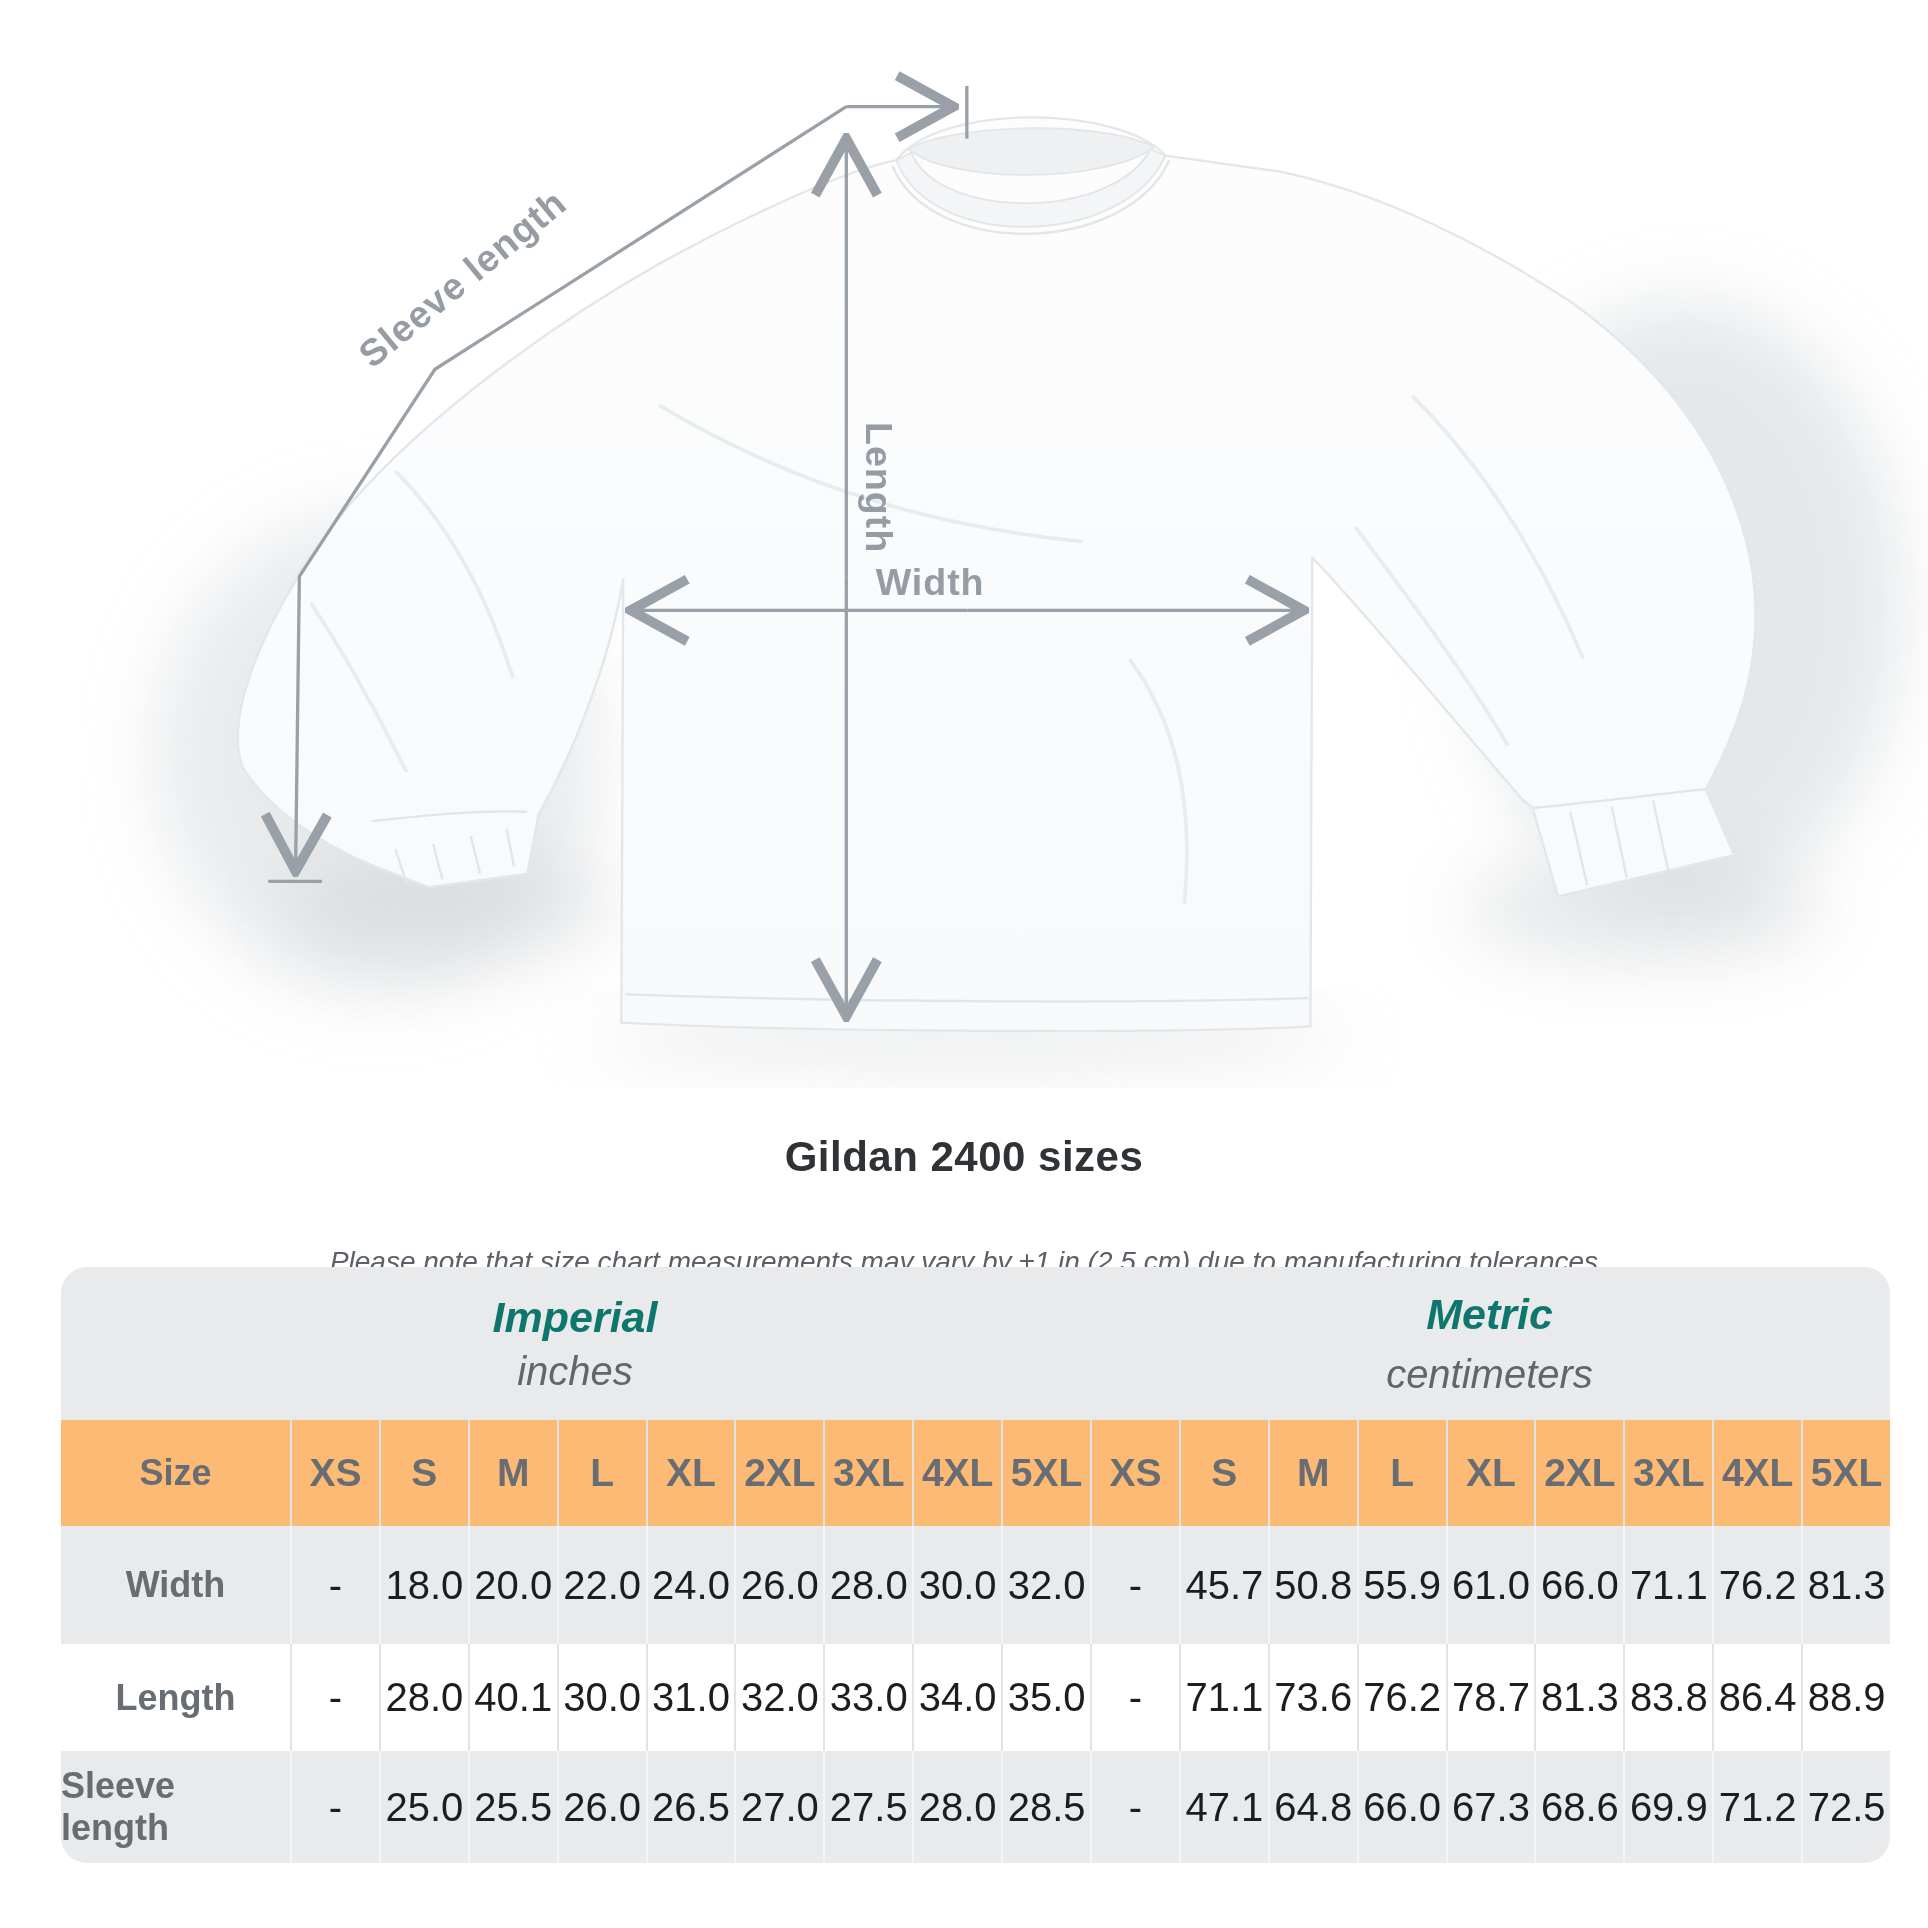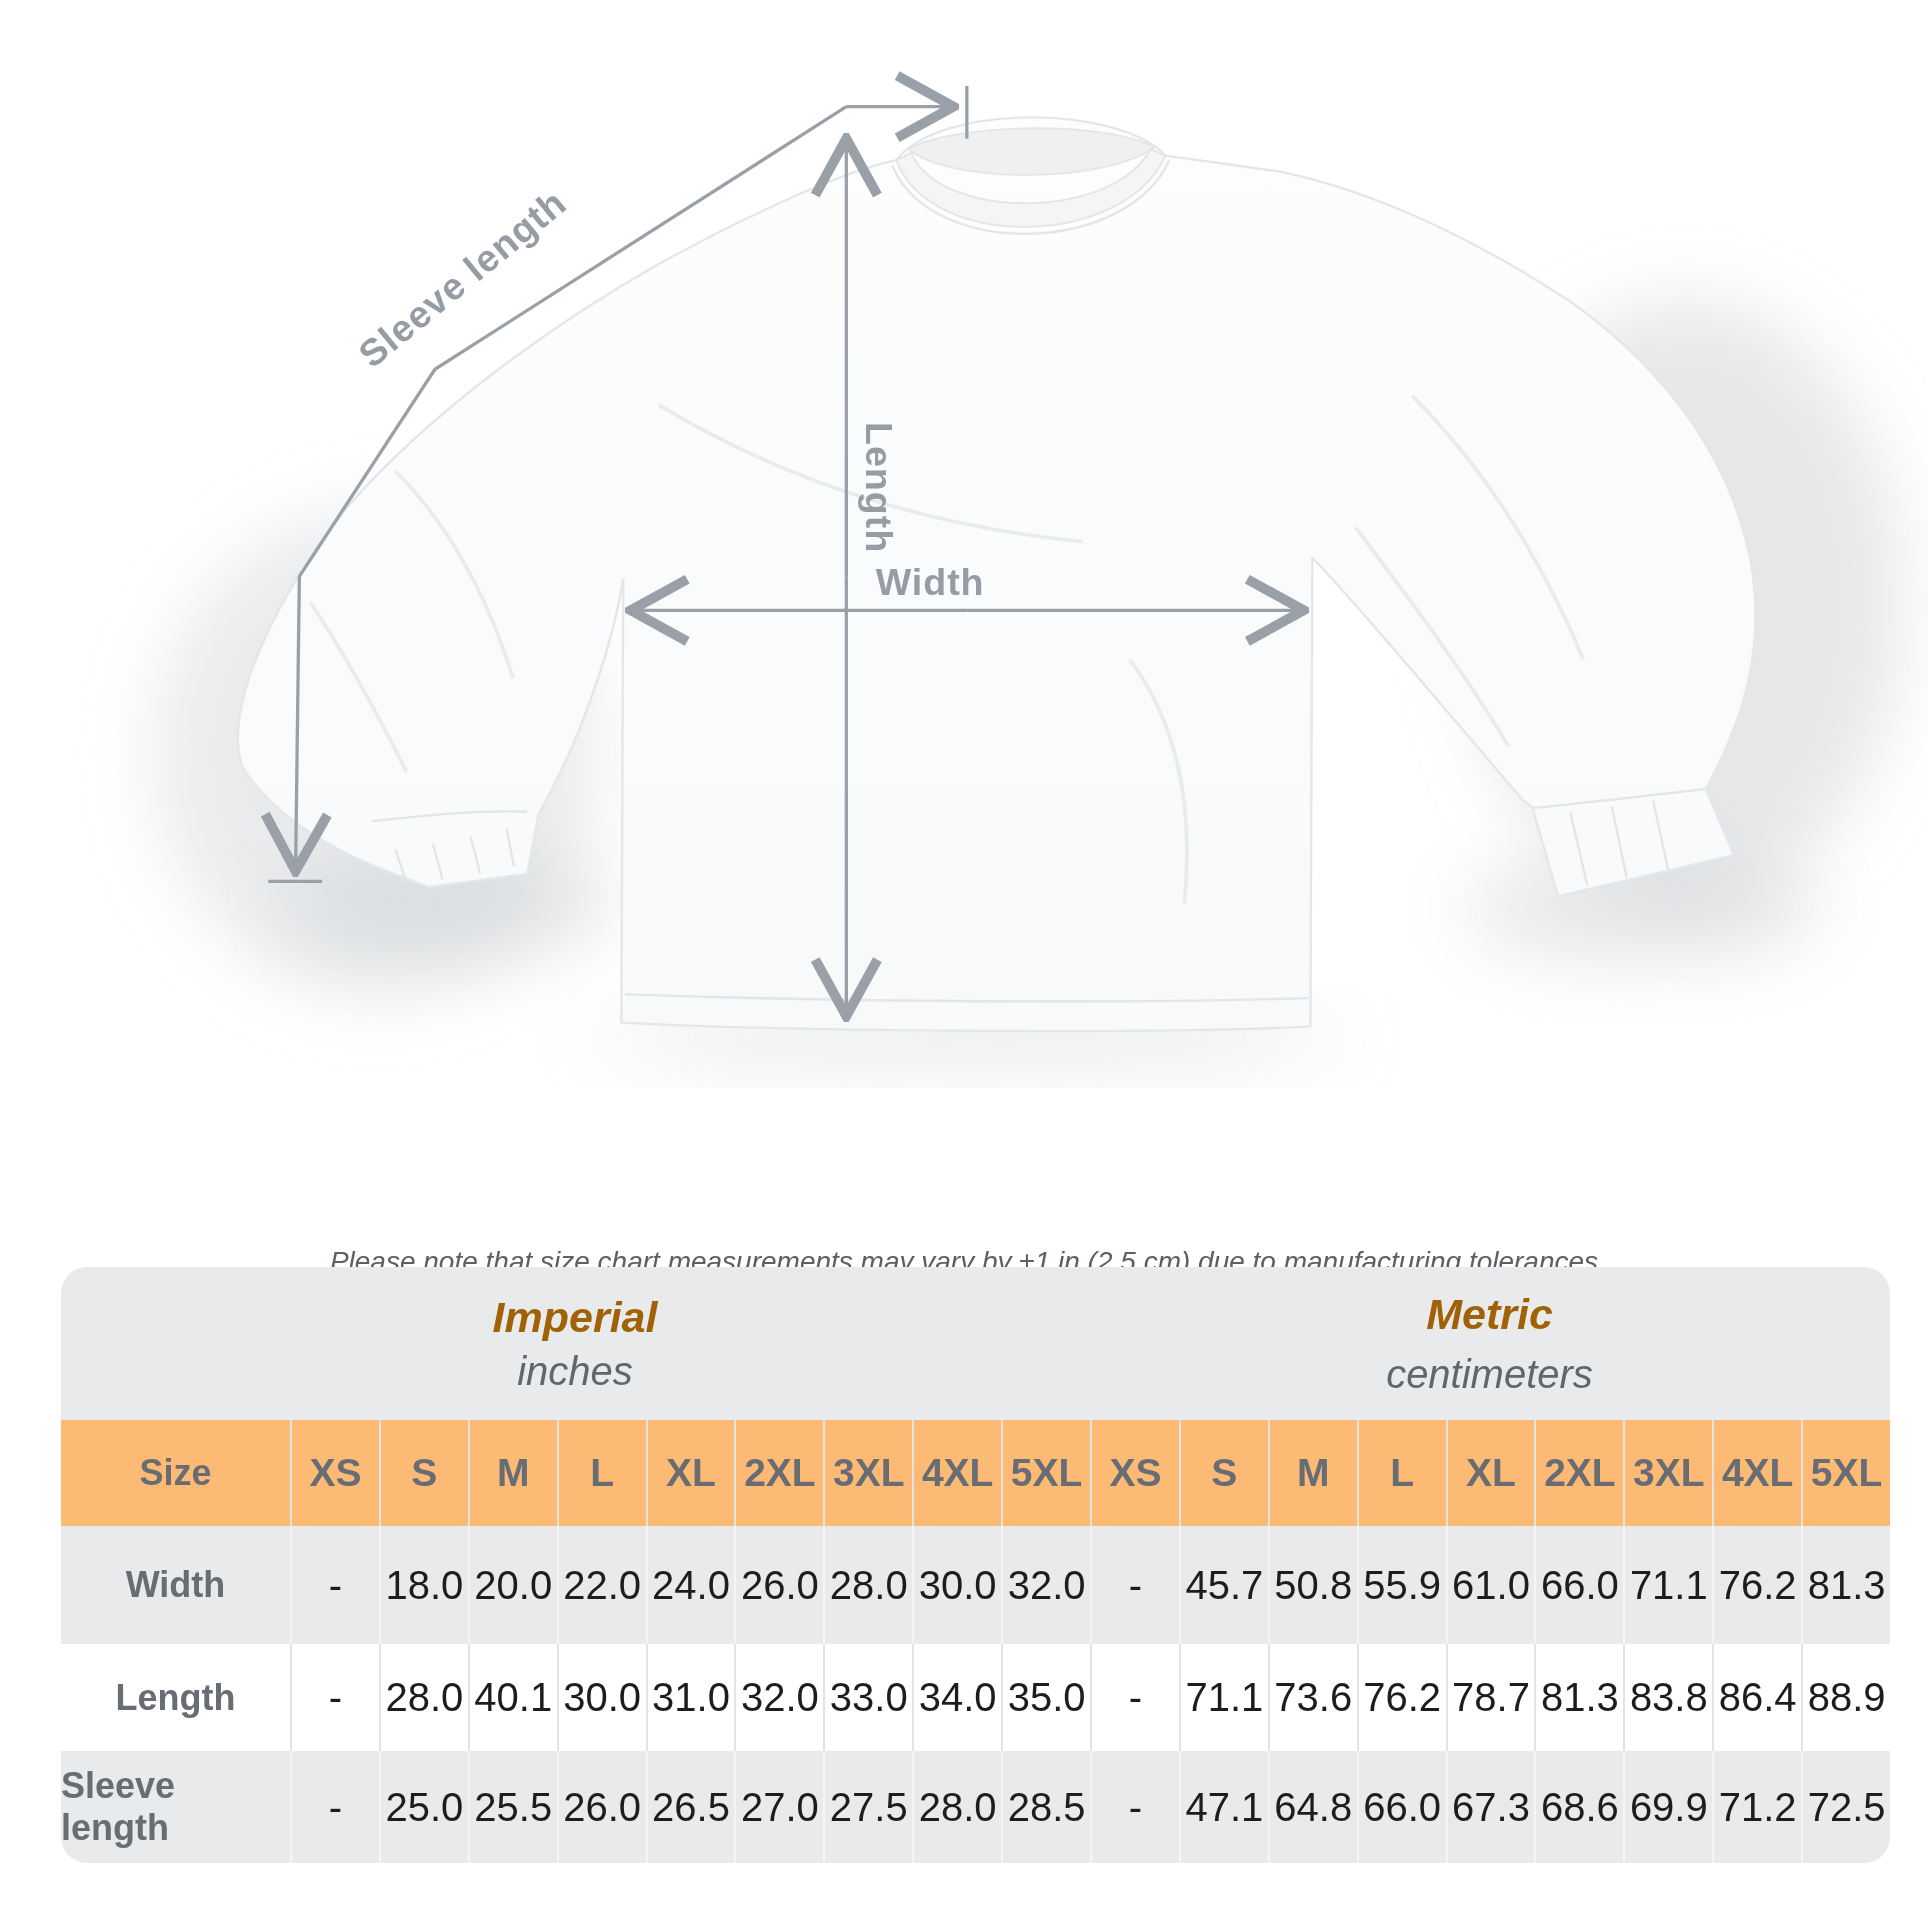--- a/index.html
+++ b/index.html
@@ -12,21 +12,21 @@
     font-size:42px;font-weight:bold;color:#2f3336;letter-spacing:0.5px;}
   .page-subtitle{position:absolute;top:1246px;left:0;width:1928px;text-align:center;
     font-size:28px;font-style:italic;color:#5a6066;}
 
   
   .size-table{position:absolute;left:61px;top:1267px;width:1829px;height:597px;}
   .band{display:flex;height:153px;background:#e9eaeb;border-radius:26px 26px 0 0;}
   .band-cell{display:flex;flex-direction:column;align-items:center;justify-content:center;gap:7.5px;}
   .band-cell.left{flex:0 0 1028px;}
   .band-cell.right{flex:1;gap:13px;}
-  .unit-label{font-size:43px;font-weight:bold;font-style:italic;color:#a16207;}
+  .unit-label{font-size:43px;font-weight:bold;font-style:italic;color:#0f766e;}
   .unit-sub{font-size:40px;font-style:italic;color:#5f666c;}
 
   .trow{display:flex;}
   .trow .cell{flex:1 1 0;display:flex;align-items:center;justify-content:center;}
   .trow .cell.label{flex:0 0 229px;}
   .trow.sizes{height:106px;background:#fdba74;}
   .trow.grayrow{height:118px;background:#e9eaeb;}
   .trow.whiterow{height:107px;background:#ffffff;}
   .trow.last{height:112px;border-radius:0 0 26px 26px;overflow:hidden;}
   .trow.sizes .cell + .cell,
@@ -133,20 +133,21 @@
 
       <path class="measure-line" d="M 1028 648 L 673 648" marker-end="url(#arrow)"></path>
       <path class="measure-line" d="M 1028 648 L 1382 648" marker-end="url(#arrow)"></path>
 
       <text class="measure-label" transform="translate(500,306) rotate(-39.5)" text-anchor="middle">Sleeve length</text>
       <text class="measure-label" transform="translate(920,448) rotate(90)">Length</text>
       <text class="measure-label" x="988" y="632" text-anchor="middle">Width</text>
     </g>
   </svg>
 
+  <div class="page-title">Gildan 2400 sizes</div>
   <div class="page-subtitle">Please note that size chart measurements may vary by ±1 in (2.5 cm) due to manufacturing tolerances</div>
 
   <div class="size-table">
     <div class="band">
       <div class="band-cell left">
         <div class="unit-label">Imperial</div>
         <div class="unit-sub">inches</div>
       </div>
       <div class="band-cell right">
         <div class="unit-label">Metric</div>

